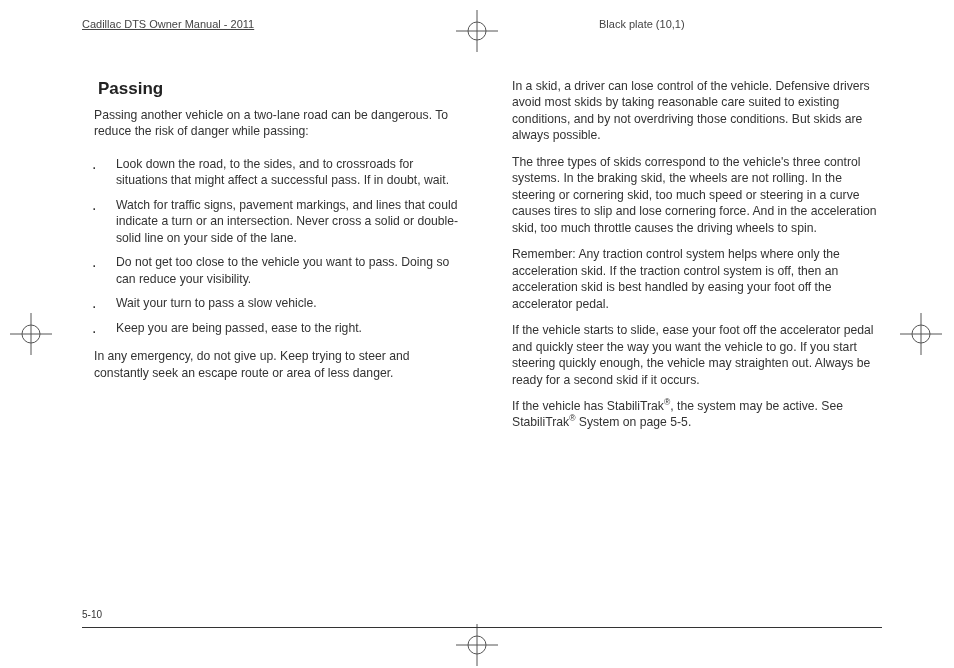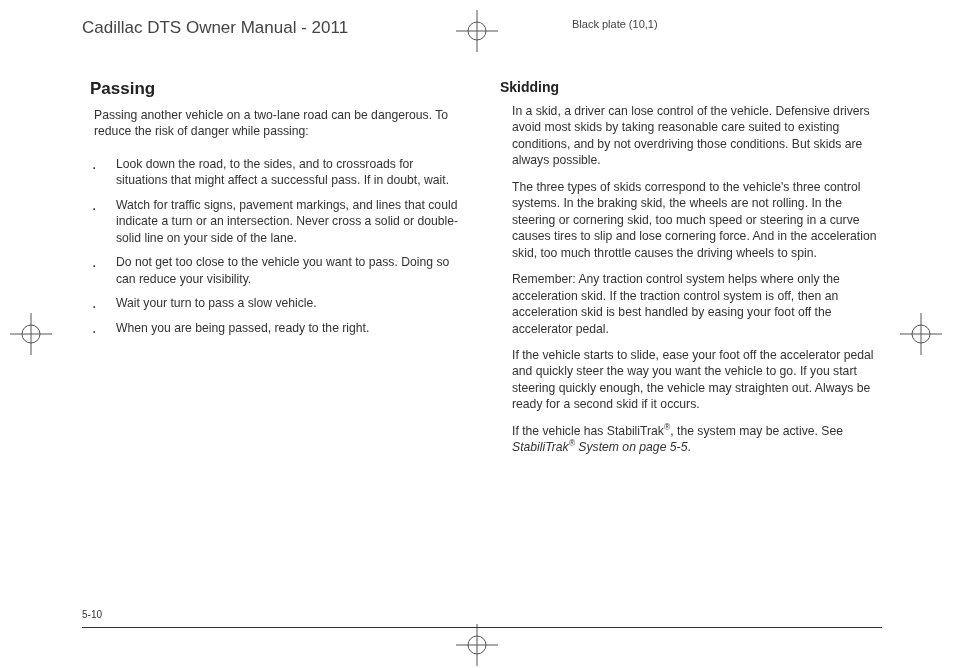--- a/index.html
+++ b/index.html
@@ -1,44 +1,44 @@
 <!DOCTYPE html>
 <html><head>
 <meta charset="utf-8">
 <style>
   * { box-sizing: border-box; margin: 0; padding: 0; }
   html, body { width: 954px; height: 668px; background: #fff; font-family: Arial, Helvetica, sans-serif; color: #222; }
   .page { position: relative; width: 954px; height: 668px; }
 
   
   .hdr { position: absolute; top: 18px; left: 0; width: 954px; height: 28px; }
-  .hdr-left { position: absolute; left: 82px; top: 0; font-size: 17px; color: #444; }
-  .hdr-right { position: absolute; left: 572px; top: 0; font-size: 11px; color: #444; }
+  .hdr-left { position: absolute; left: 82px; top: 0; font-size: 11px; color: #444; text-decoration: underline; }
+  .hdr-right { position: absolute; left: 599px; top: 0; font-size: 11px; color: #444; }
   .hdr-reg { position: absolute; top: -8px; left: 50%; transform: translateX(-50%); }
 
   
   .reg-left { position: absolute; left: 10px; top: 50%; transform: translateY(-50%); }
   .reg-right { position: absolute; right: 12px; top: 50%; transform: translateY(-50%); }
   .reg-bottom { position: absolute; bottom: 2px; left: 50%; transform: translateX(-50%); }
 
   
   .foot { position: absolute; bottom: 40px; left: 82px; right: 72px; }
   .foot-line { border: 0; border-top: 1.2px solid #333; margin: 0; }
   .foot-pg { position: absolute; left: 0; bottom: 8px; font-size: 10px; color: #333; }
 
   
   .cols { position: absolute; top: 78px; left: 82px; right: 72px; bottom: 80px; display: flex; gap: 36px; }
   .col { flex: 1 1 0; font-size: 12.2px; line-height: 1.35; color: #333; }
   .col p { margin: 0 0 10px 12px; }
-  .col h2 { font-size: 17px; font-weight: bold; color: #222; margin: 0 0 6px 8px; }
+  .col h2 { font-size: 17px; font-weight: bold; color: #222; margin: 0 0 6px 16px; }
   .col h3 { font-size: 14px; font-weight: bold; color: #222; margin: 0 0 6px 0; }
   .col ul { list-style: none; padding: 0 0 0 26px; margin: 16px 0 12px 0; }
   .col ul li { position: relative; margin: 0 0 8px 0; padding-left: 8px; }
   .col ul li::before { content: "."; position: absolute; left: -16px; top: -3px; font-size: 16px; color: #333; }
-  .ital { font-style: italic; }
+  .ital { }
   sup { font-size: 0.7em; vertical-align: super; line-height: 0; }
 
   
   .reg svg { display: block; }
 </style>
 </head>
 <body>
 
 <div class="page">
 
@@ -79,26 +79,26 @@
   <div class="cols">
 
     <div class="col">
       <h2>Passing</h2>
       <p>Passing another vehicle on a two-lane road can be dangerous. To reduce the risk of danger while passing:</p>
       <ul>
         <li>Look down the road, to the sides, and to crossroads for situations that might affect a successful pass. If in doubt, wait.</li>
         <li>Watch for traffic signs, pavement markings, and lines that could indicate a turn or an intersection. Never cross a solid or double-solid line on your side of the lane.</li>
         <li>Do not get too close to the vehicle you want to pass. Doing so can reduce your visibility.</li>
         <li>Wait your turn to pass a slow vehicle.</li>
-        <li>When you are being passed, ready to the right.</li>
+        <li>Keep you are being passed, ease to the right.</li>
       </ul>
+      <p>In any emergency, do not give up. Keep trying to steer and constantly seek an escape route or area of less danger.</p>
     </div>
 
     <div class="col">
-      <h3>Skidding</h3>
       <p>In a skid, a driver can lose control of the vehicle. Defensive drivers avoid most skids by taking reasonable care suited to existing conditions, and by not overdriving those conditions. But skids are always possible.</p>
       <p>The three types of skids correspond to the vehicle's three control systems. In the braking skid, the wheels are not rolling. In the steering or cornering skid, too much speed or steering in a curve causes tires to slip and lose cornering force. And in the acceleration skid, too much throttle causes the driving wheels to spin.</p>
       <p>Remember: Any traction control system helps where only the acceleration skid. If the traction control system is off, then an acceleration skid is best handled by easing your foot off the accelerator pedal.</p>
       <p>If the vehicle starts to slide, ease your foot off the accelerator pedal and quickly steer the way you want the vehicle to go. If you start steering quickly enough, the vehicle may straighten out. Always be ready for a second skid if it occurs.</p>
       <p>
         <span>If the vehicle has StabiliTrak</span><sup>®</sup><span>, the system may be active. See </span><span class="ital"><span>StabiliTrak</span><sup>®</sup><span> System on page 5-5</span></span><span>.</span>
       </p>
     </div>
 
   </div>

